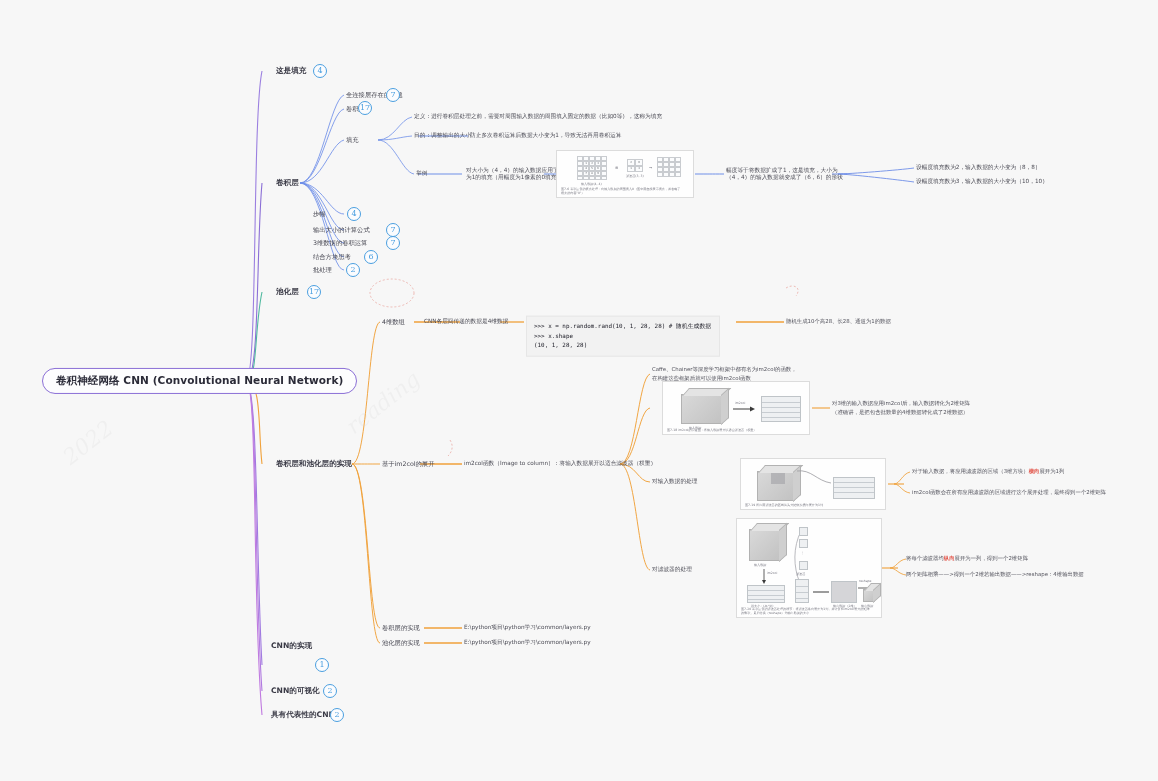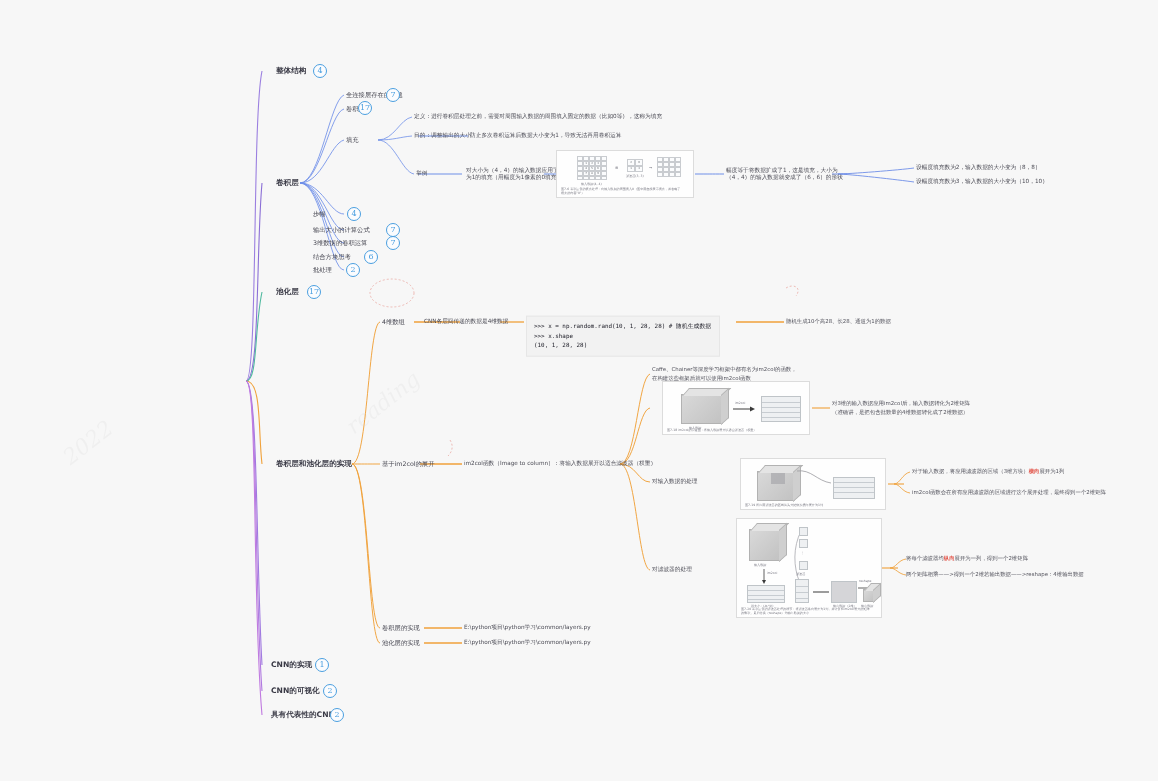--- a/index.html
+++ b/index.html
@@ -231,32 +231,33 @@
       <path d="M894,484 C900,484 902,492 910,493"></path>
       <path d="M890,568 C896,568 898,560 906,559"></path>
       <path d="M890,568 C896,568 898,574 906,575"></path>
     </g>
 
     <ellipse cx="392" cy="293" rx="22" ry="14" fill="none" stroke="#e8a09a" stroke-width=".7" stroke-dasharray="2 2"></ellipse>
     <path d="M786,288 C794,283 802,288 796,296" fill="none" stroke="#e8a09a" stroke-width=".7" stroke-dasharray="2 2"></path>
     <path d="M450,440 C454,446 452,452 448,456" fill="none" stroke="#e8a09a" stroke-width=".7" stroke-dasharray="2 2"></path>
   </svg>
 
-
-  <div class="node l1" style="left:276px;top:71px;">整体结构</div>
+  <div id="root-node" class="node">卷积神经网络 CNN (Convolutional Neural Network)</div>
+
+  <div class="node l1" style="left:276px;top:71px;">这是填充</div>
   <div class="badge" style="left:313px;top:71px;">4</div>
 
   <div class="node l1" style="left:276px;top:183px;">卷积层</div>
 
   <div class="node l1" style="left:276px;top:292px;">池化层</div>
   <div class="badge" style="left:307px;top:292px;">17</div>
 
   <div class="node l1" style="left:276px;top:464px;">卷积层和池化层的实现</div>
 
-  <div class="node l1" style="left:271px;top:665px;">CNN的实现</div>
+  <div class="node l1" style="left:271px;top:646px;">CNN的实现</div>
   <div class="badge" style="left:315px;top:665px;">1</div>
 
   <div class="node l1" style="left:271px;top:691px;">CNN的可视化</div>
   <div class="badge" style="left:323px;top:691px;">2</div>
 
   <div class="node l1" style="left:271px;top:715px;">具有代表性的CNN</div>
   <div class="badge" style="left:330px;top:715px;">2</div>
 
   <div class="node l2" style="left:346px;top:95px;">全连接层存在的问题</div>
   <div class="badge" style="left:386px;top:95px;">7</div>

